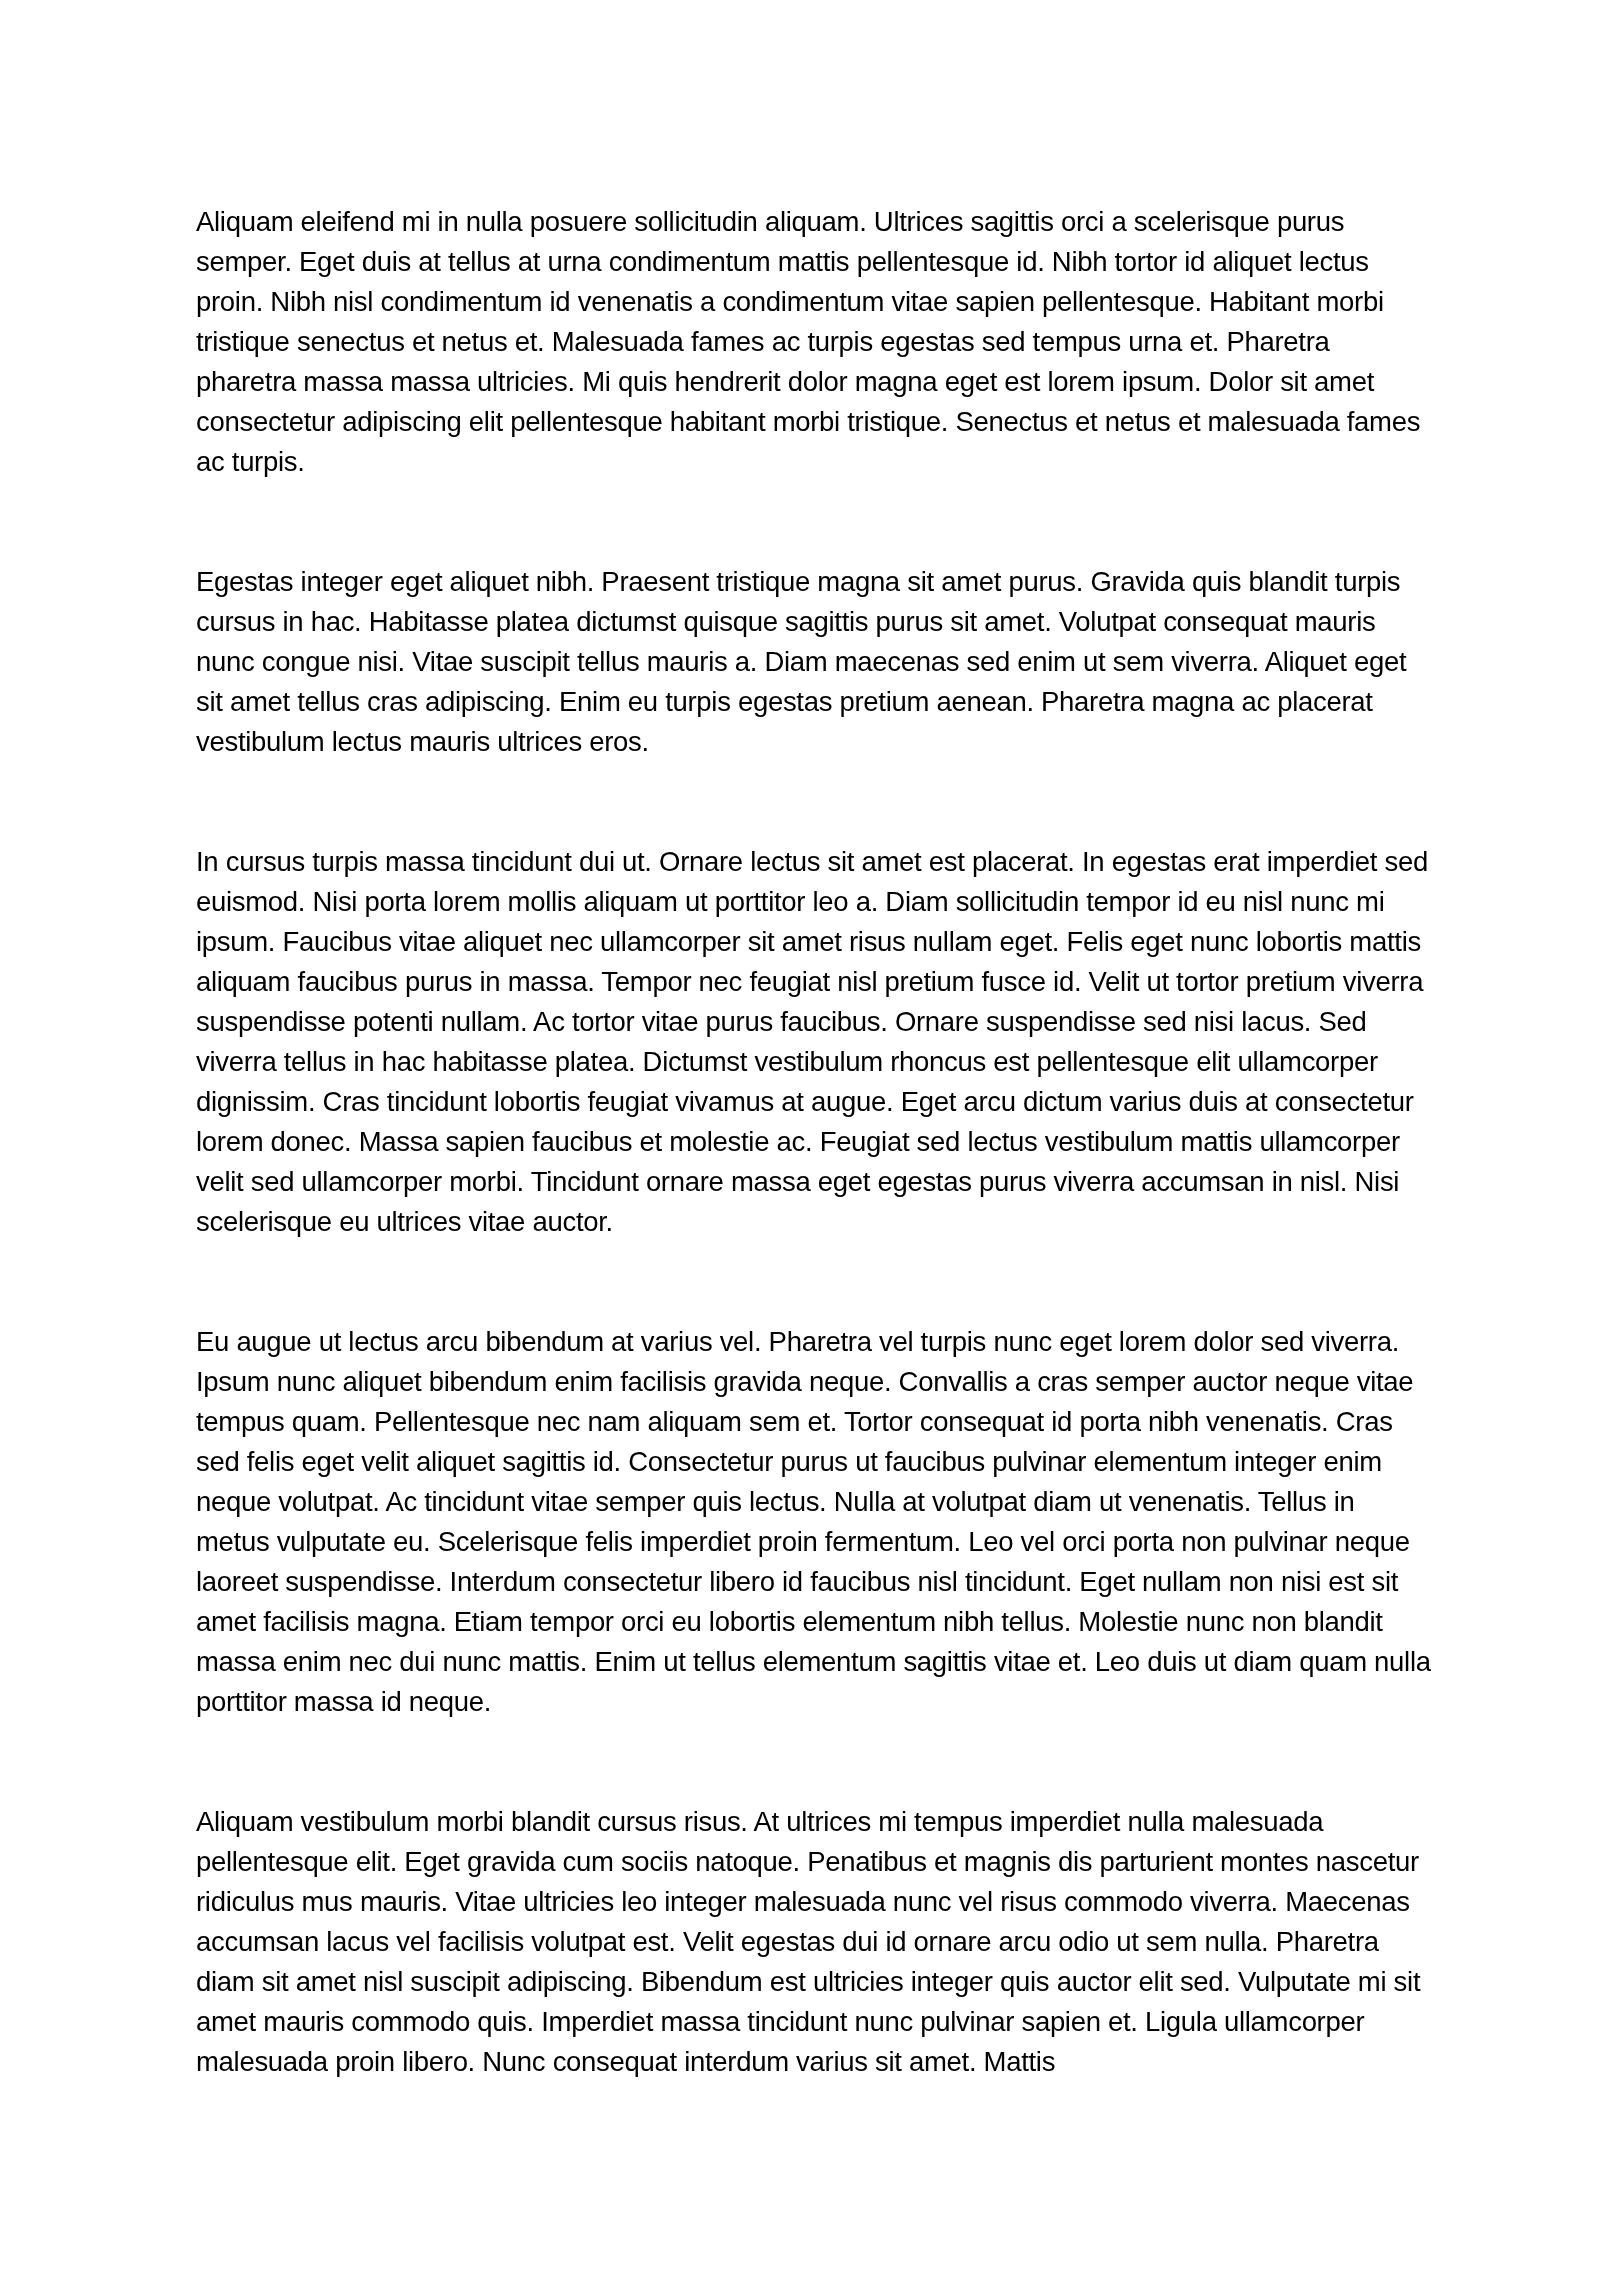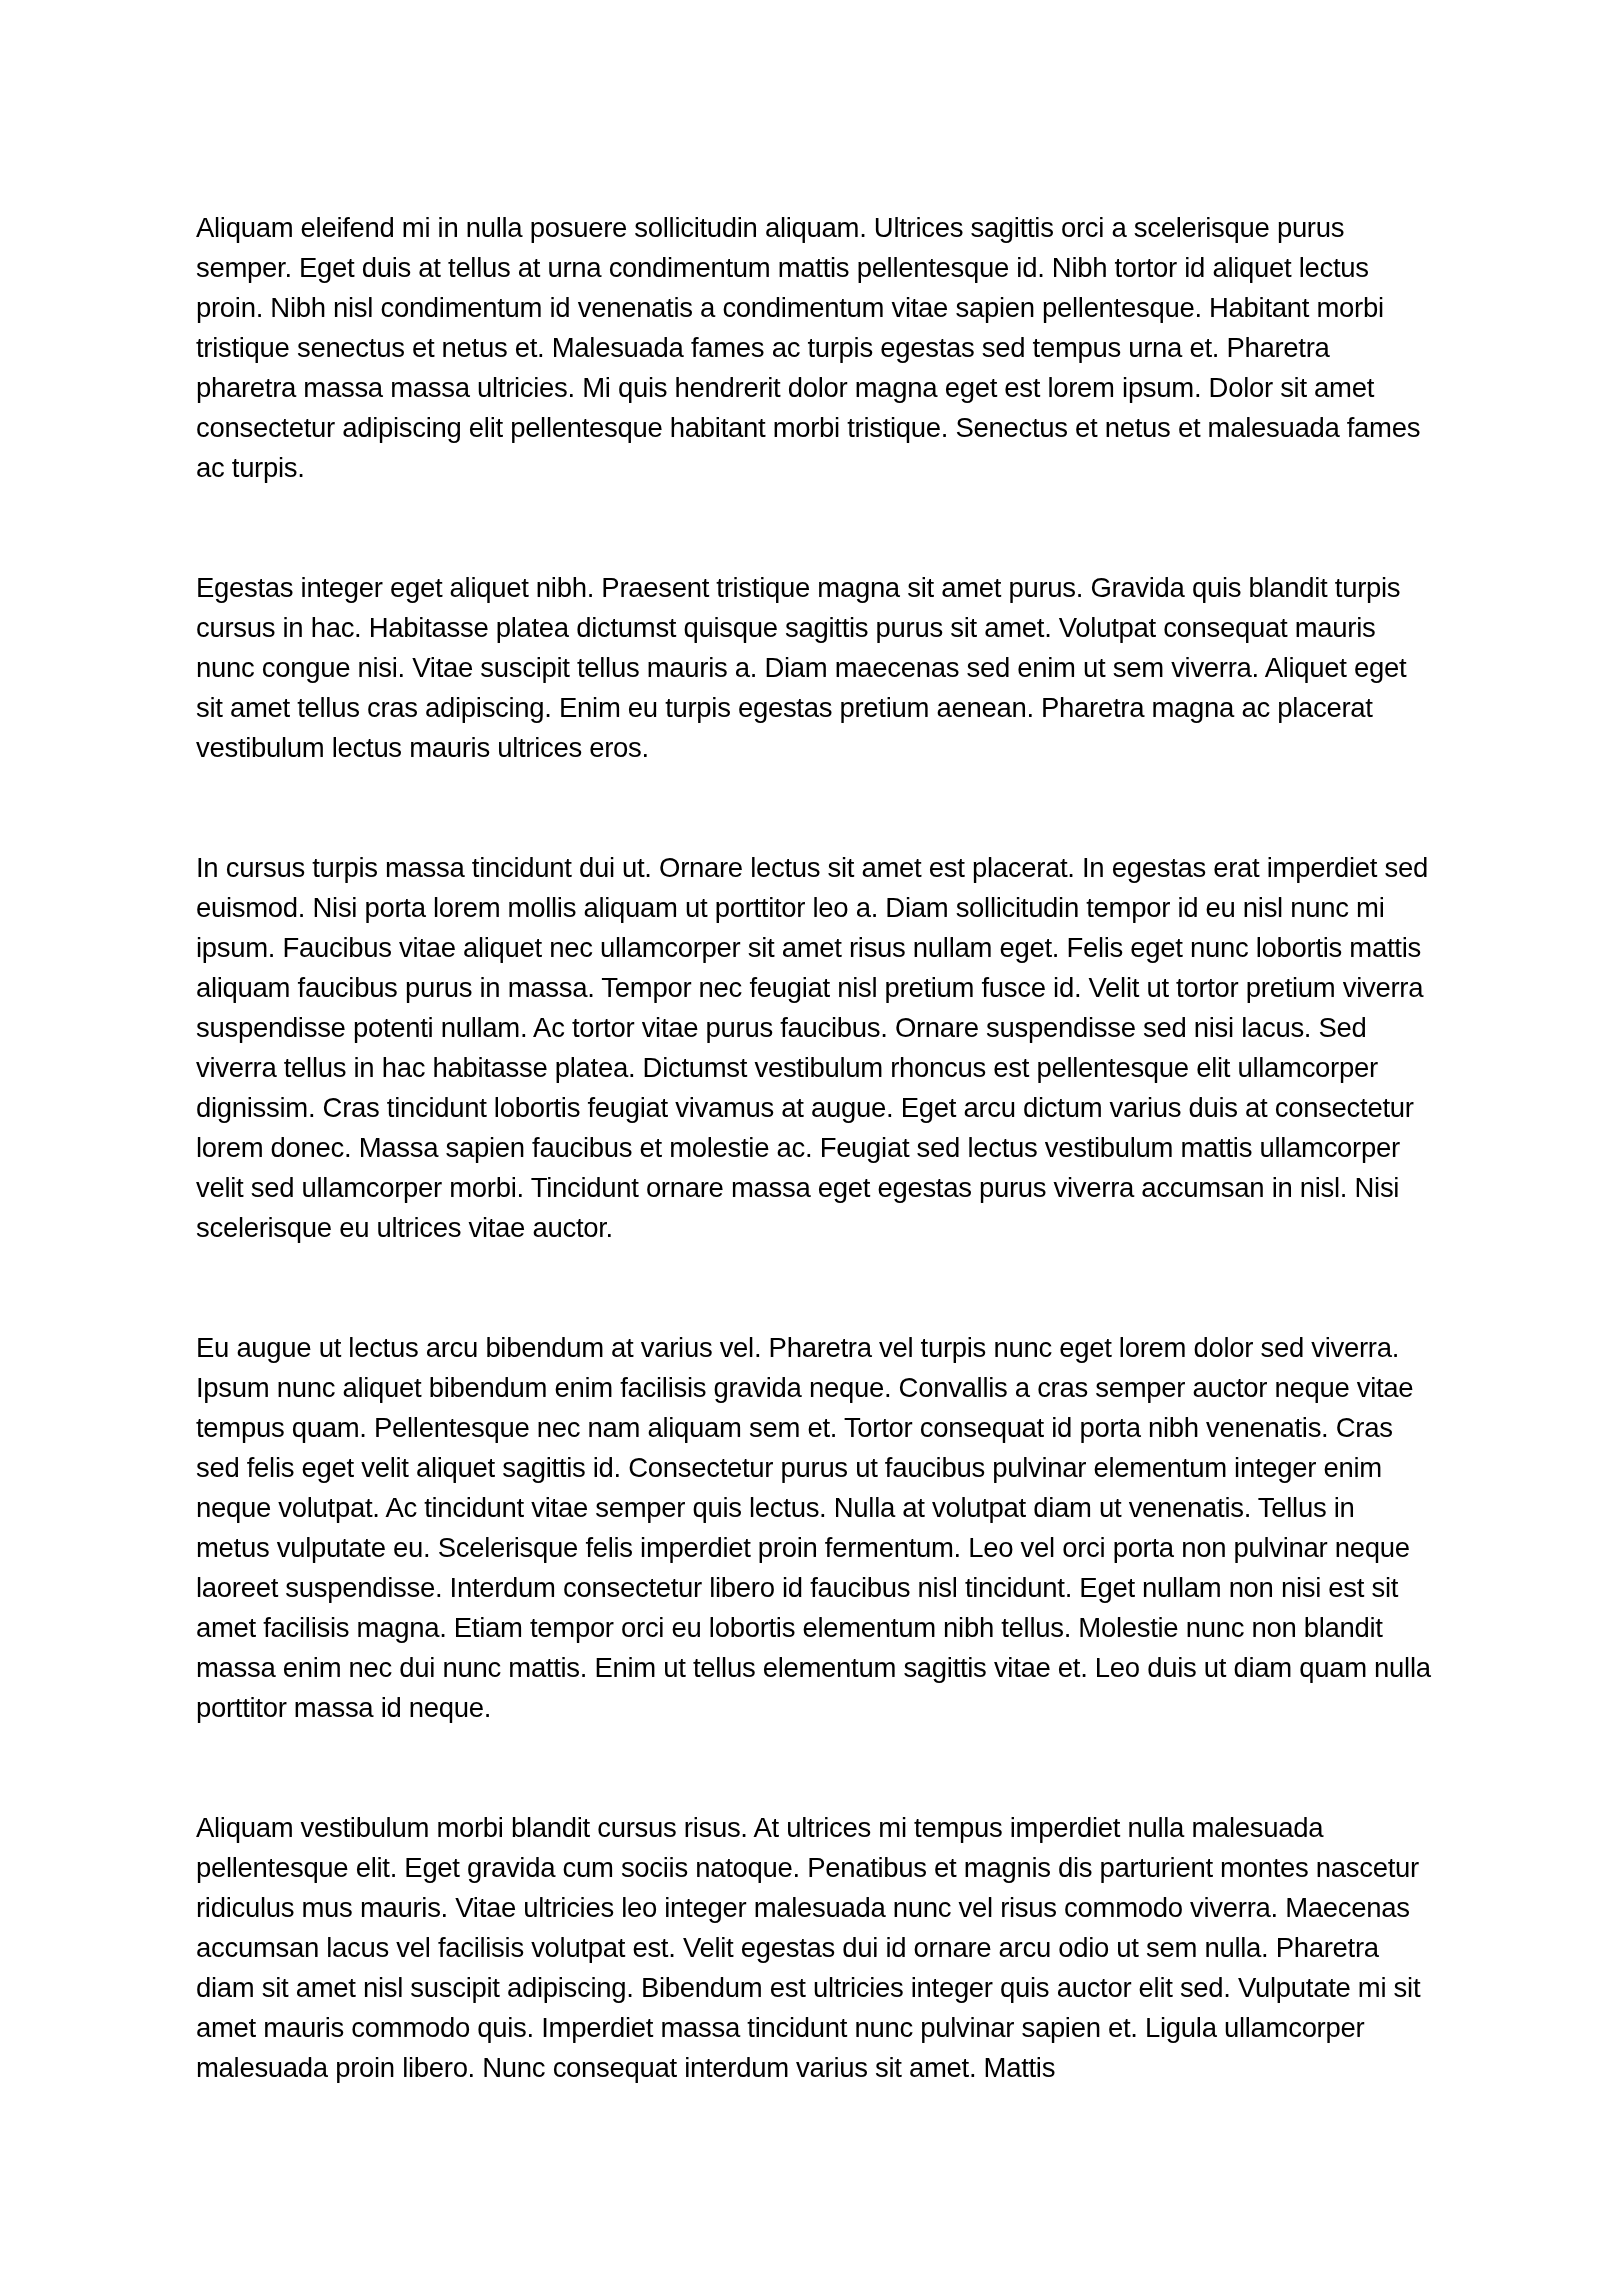--- a/index.html
+++ b/index.html
@@ -17,21 +17,21 @@
     position: absolute;
     left: 0;
     top: 0;
     width: 1623px;
     height: 2295px;
     background: #ffffff;
   }
   .text-block {
     position: absolute;
     left: 196px;
-    top: 208px;
+    top: 202px;
     width: 1237px;
     font-family: "Liberation Sans", sans-serif;
     font-size: 27.5px;
     line-height: 40px;
     letter-spacing: -0.3px;
     color: #000000;
     text-align: left;
   }
   .text-block p {
     margin: 0 0 80px 0;

